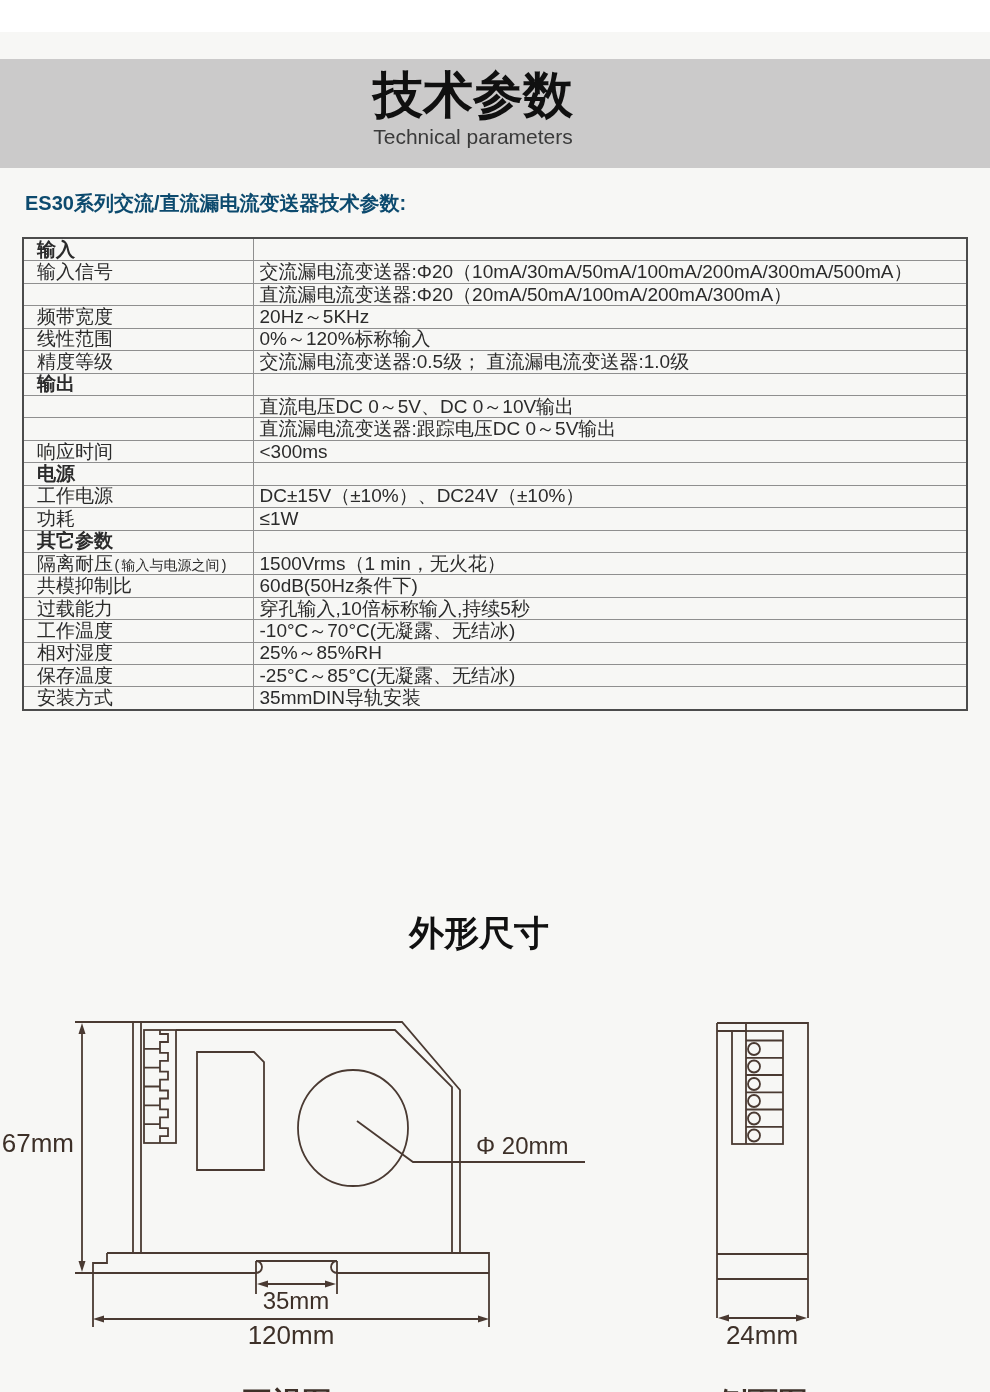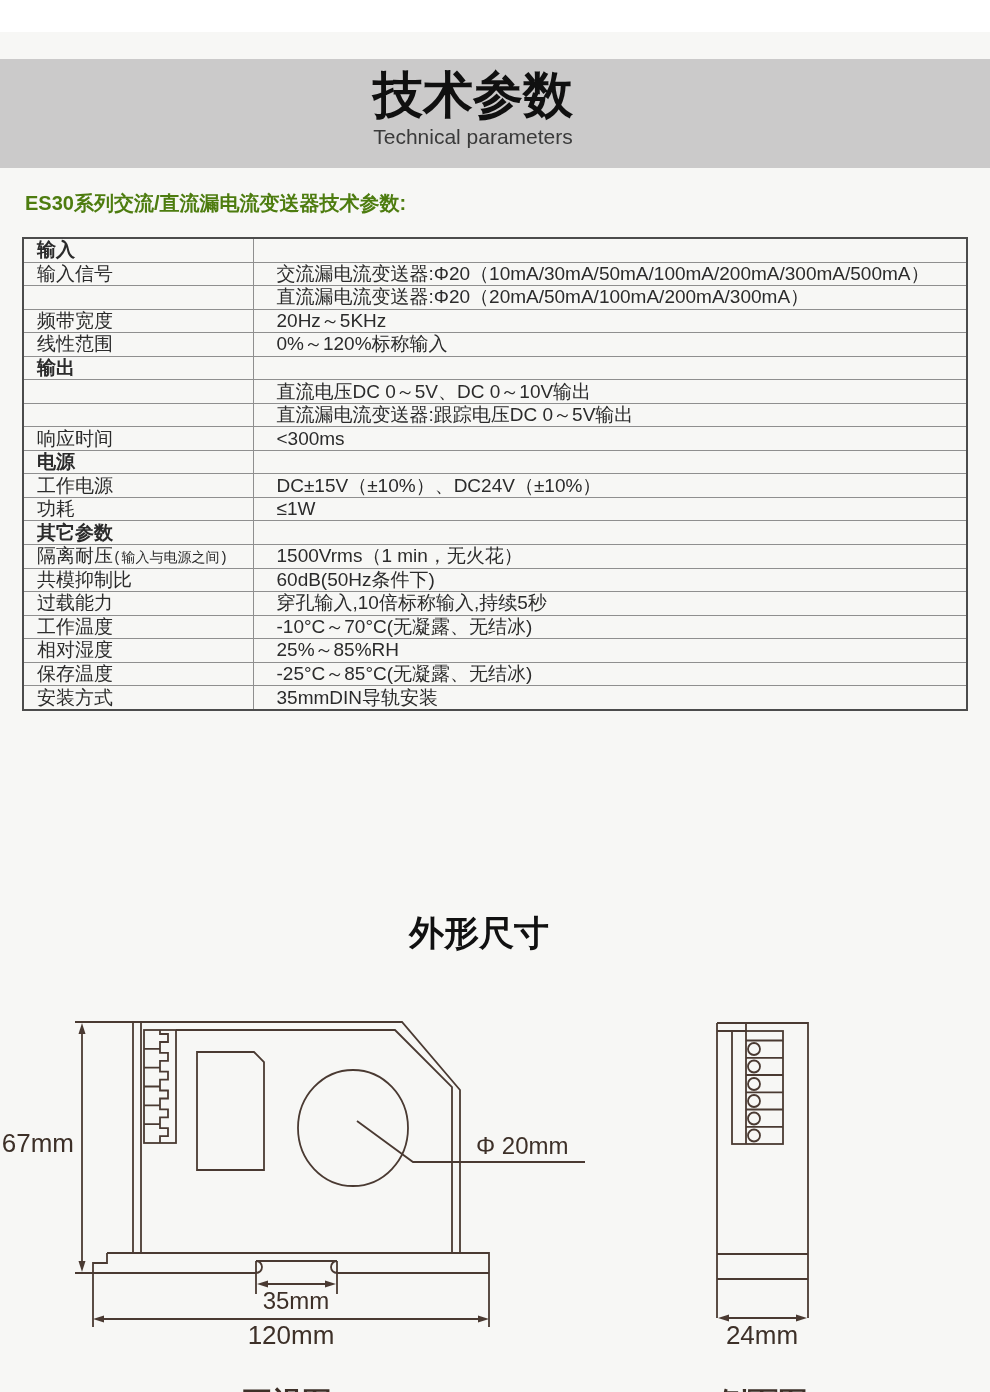--- a/index.html
+++ b/index.html
@@ -6,29 +6,29 @@
   body { font-family:"Liberation Sans","DejaVu Sans",sans-serif; }
   .page { position:relative; width:990px; height:1392px; background:#f7f7f5; overflow:hidden;margin-top:32px; }
 
   
   .band { position:absolute; top:27px; left:0; width:990px; height:109px; background:#cbcaca; }
   .band-inner { width:100%; text-align:center; transform:translateX(-22px); }
   .title { margin-top:9px; font-size:50px; font-weight:bold; color:#101010; line-height:1.1; }
   .subtitle { font-size:21px; color:#3a3a3a; margin-top:2px; }
 
   
-  .intro { position:absolute; top:158px; left:25px; font-size:20px; font-weight:600; color:#4d7c0f; }
+  .intro { position:absolute; top:158px; left:25px; font-size:20px; font-weight:600; color:#0c4a6e; }
 
   
   table.spec { position:absolute; left:22px; top:205px; width:946px; height:474px;
                border-collapse:collapse; table-layout:fixed; border:2px solid #4c4c4c; }
   table.spec td { border:1px solid #8f8f8f; font-size:19px; color:#2b2b2b;
                   padding:0 0 0 13px; vertical-align:middle; line-height:1.05;
                   white-space:nowrap; overflow:hidden; }
-  table.spec td.val { padding-left:23px; }
+  table.spec td.val { padding-left:6px; }
   table.spec td.val.indent { }
   table.spec tr.section td { font-weight:bold; }
   .small-note { font-size:14px;font-family:Liberation Mono, monospace; }
 
   
   .dim-heading { position:absolute; top:878px; left:0; width:990px; text-align:center;
                  transform:translateX(-16px); font-size:35px; font-weight:bold; color:#111; }
   svg.drawing { position:absolute; left:0; top:950px; width:990px; height:442px; }
   svg.drawing path, svg.drawing ellipse, svg.drawing circle, svg.drawing line, svg.drawing rect
       { fill:none; stroke:#4a3a32; stroke-width:1.8; }
@@ -71,20 +71,24 @@
         <td class="val">直流漏电流变送器:Φ20（20mA/50mA/100mA/200mA/300mA）</td>
       </tr>
       <tr>
         <td class="lbl">频带宽度</td>
         <td class="val">20Hz～5KHz</td>
       </tr>
       <tr>
         <td class="lbl">线性范围</td>
         <td class="val">0%～120%标称输入</td>
       </tr>
+      <tr>
+        <td class="lbl">精度等级</td>
+        <td class="val">交流漏电流变送器:0.5级； 直流漏电流变送器:1.0级</td>
+      </tr>
       <tr class="section">
         <td class="lbl">输出</td>
         <td class="val"></td>
       </tr>
       <tr>
         <td class="lbl"></td>
         <td class="val indent">直流电压DC 0～5V、DC 0～10V输出</td>
       </tr>
       <tr>
         <td class="lbl"></td>

